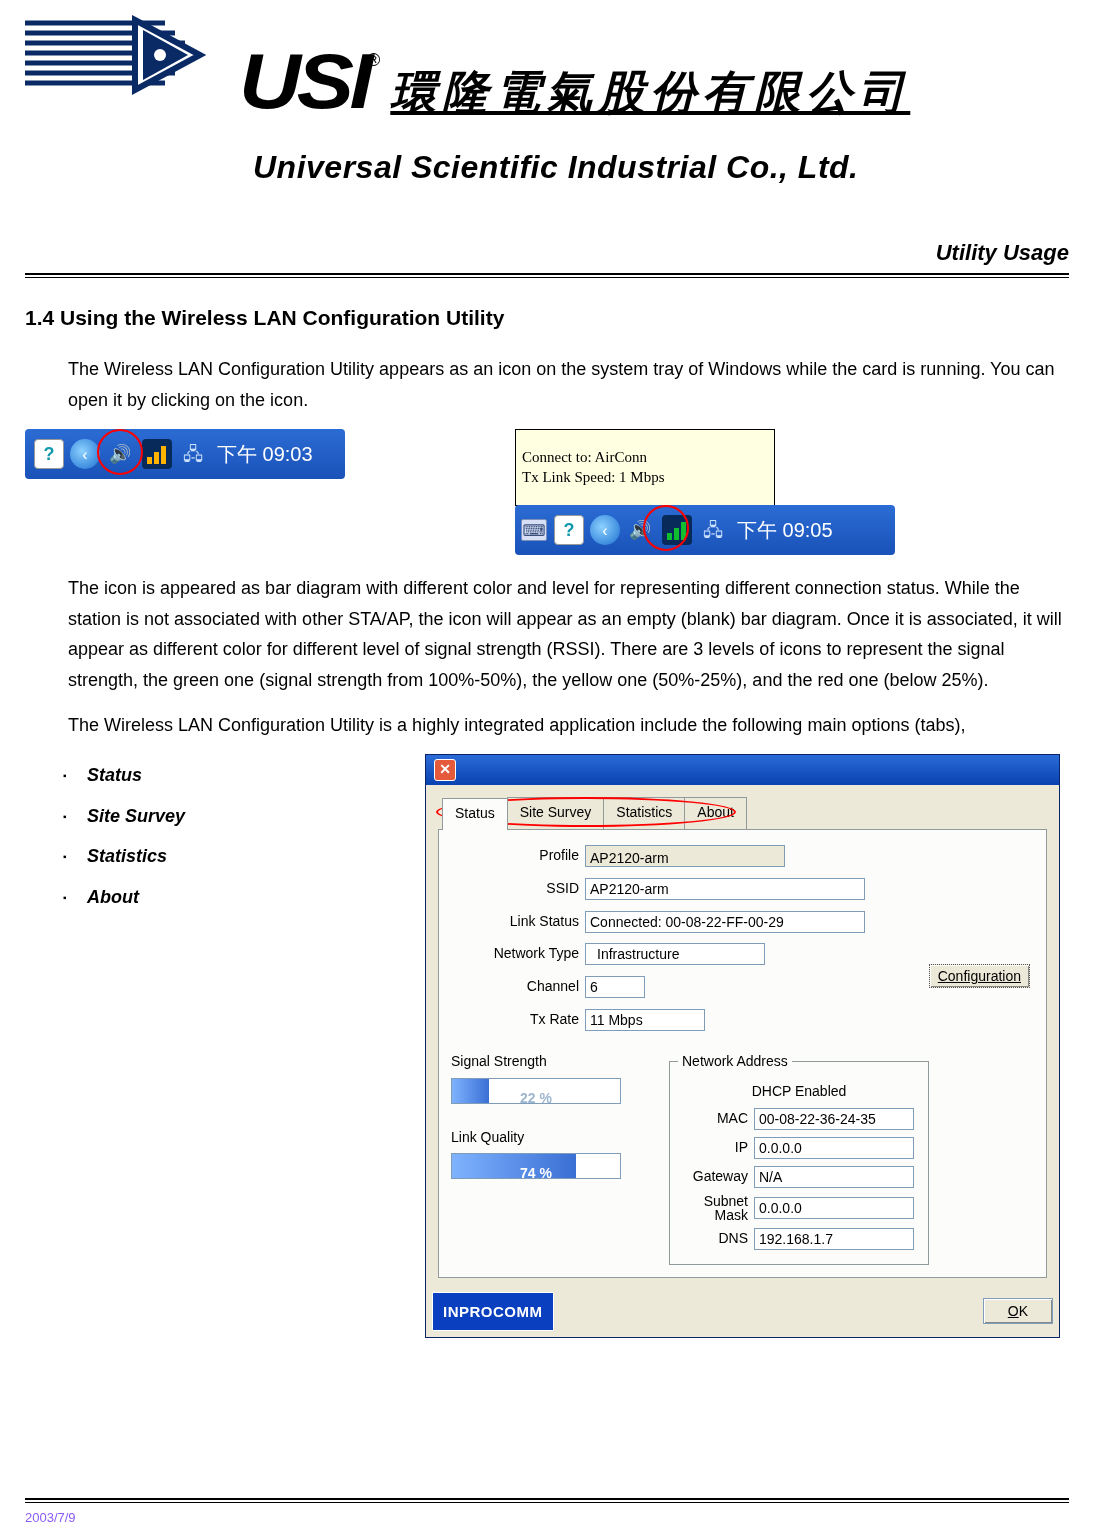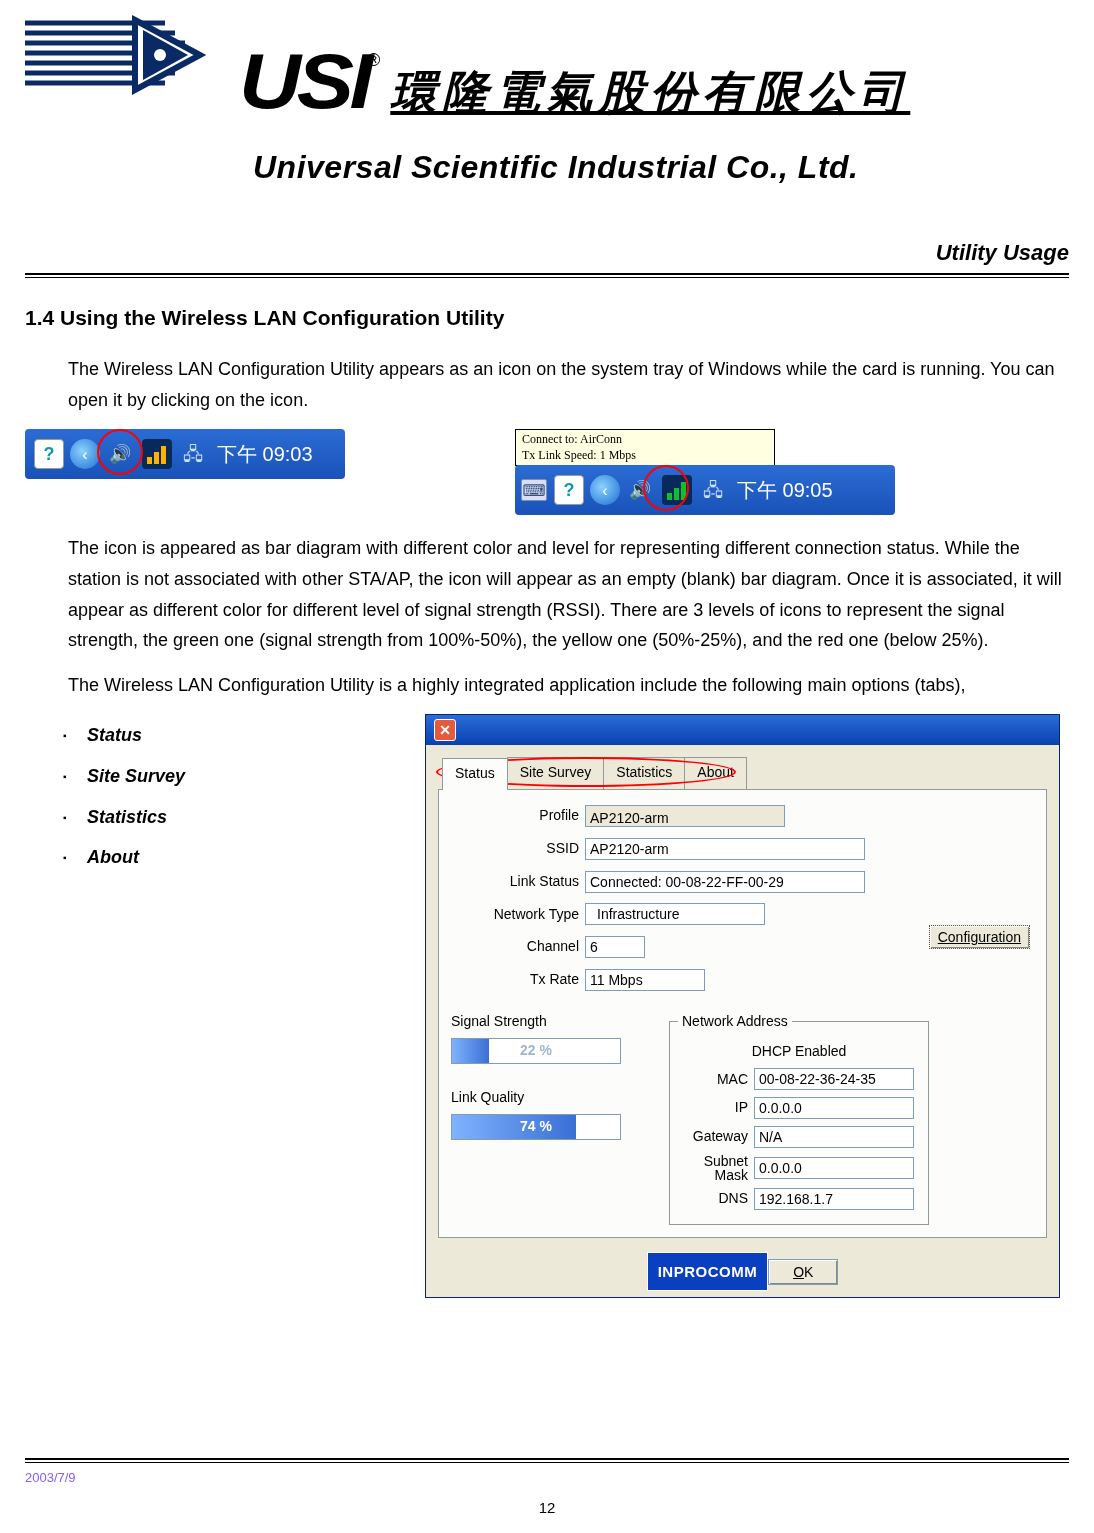--- a/index.html
+++ b/index.html
@@ -25,21 +25,21 @@
   .trayicon.vol { color: #bcd7ff; font-size: 18px; }
   .trayicon.bars { background: #082a5a; position: relative; }
   .trayicon.bars span { position: absolute; bottom: 5px; width: 5px; }
   .trayicon.bars .b1 { left: 5px; height: 7px; background: #ffb300; }
   .trayicon.bars .b2 { left: 12px; height: 12px; background: #ffb300; }
   .trayicon.bars .b3 { left: 19px; height: 18px; background: #ffb300; }
   .trayicon.bars.green .b1, .trayicon.bars.green .b2, .trayicon.bars.green .b3 { background: #0fbf2f; }
   .trayicon.net { color: #cfe4ff; font-size: 18px; }
   .traytime { color: #fff; font-family: "MS UI Gothic", sans-serif; font-size: 20px; margin-left: 6px; }
   .redcircle { position: absolute; border: 2px solid #ff0000; border-radius: 50%; width: 46px; height: 46px; pointer-events: none; }
-  .tooltip-box { border: 1px solid #000; background: #ffffe1; font-family: "Times New Roman", serif; font-size: 12px; padding: 2px 6px; line-height: 1.3; width: 260px; position: relative; }
+  .tooltip-box { border: 1px solid #000; background: #ffffe1; font-family: "Times New Roman", serif; font-size: 15px; padding: 18px 6px; line-height: 1.3; width: 260px; position: relative; }
   .tooltip-stack { display: inline-block; }
   ul.opts { list-style: none; margin: 6px 0 0 38px; }
   ul.opts li { font-weight: bold; font-style: italic; font-size: 18px; margin-bottom: 10px; }
   ul.opts li::before { content: "▪"; font-style: normal; font-size: 10px; display: inline-block; width: 24px; vertical-align: 2px; }
   .content-row { display: flex; gap: 20px; align-items: flex-start; margin-top: 12px; }
   .content-left { width: 380px; }
   .appwin { width: 635px; border: 1px solid #0a246a; font-family: "Tahoma","MS Sans Serif",sans-serif; font-size: 14px; background: #ece9d8; position: relative; }
   .titlebar { background: linear-gradient(#2b6cd8,#0842b0); color: #fff; display: flex; align-items: center; justify-content: space-between; height: 30px; padding: 0 4px 0 8px; font-weight: bold; }
   .titlebar .ttext { font-size: 15px; text-decoration: underline; }
   .closebtn { width: 22px; height: 22px; background: #e45a3a; border: 1px solid #fff; border-radius: 3px; color: #fff; display: flex; align-items: center; justify-content: center; font-weight: bold; font-size: 14px; }
@@ -51,28 +51,28 @@
   .formrow { display: flex; align-items: center; margin-bottom: 9px; }
   .formrow label { width: 128px; text-align: right; margin-right: 6px; font-size: 14px; }
   .txtfield { border: 1px solid #7f9db9; background: #fff; height: 22px; padding: 1px 4px; font-family: inherit; font-size: 14px; }
   .txtfield.ro { background: #ece9d8; }
   .cfgbtn { border: 1px dotted #555; padding: 3px 8px; background: #ece9d8; font-size: 14px; box-shadow: 1px 1px 0 #fff inset, -1px -1px 0 #888 inset; }
   .lower { display: flex; gap: 18px; margin-top: 18px; }
   .lowerleft { width: 200px; }
   .grouplabel { font-size: 14px; margin-bottom: 4px; }
   .prog { width: 170px; height: 26px; border: 1px solid #7f9db9; background: #fff; position: relative; margin-bottom: 22px; overflow: hidden; }
   .progfill { height: 100%; background: linear-gradient(90deg,#7fb3ff,#3a6fd4); }
-  .progtxt { position: absolute; width: 100%; text-align: center; top: 0; color: #fff; font-weight: bold; font-size: 14px; }
+  .progtxt { position: absolute; width: 100%; text-align: center; top: 8px; color: #fff; font-weight: bold; font-size: 14px; }
   .progtxt.dim { color: #9fb6d0; }
   fieldset.na { border: 1px solid #919b9c; padding: 6px 8px 8px; width: 260px; }
   fieldset.na legend { font-size: 14px; padding: 0 4px; }
   .narow { display: flex; align-items: center; margin-bottom: 5px; }
   .narow label { width: 70px; text-align: right; margin-right: 6px; font-size: 14px; }
   .dhcp { text-align: center; font-size: 14px; margin-bottom: 4px; }
-  .bottombar { display: flex; justify-content: center; align-items: center; padding: 4px 6px 6px; }
+  .bottombar { display: flex; justify-content: space-between; align-items: center; padding: 4px 6px 6px; }
   .brand { background: #0a3fbf; color: #fff; font-weight: bold; padding: 6px 10px; font-size: 15px; letter-spacing: 0.5px; border: 1px solid #fff; }
   .okbtn { border: 1px solid #7f9db9; background: #ece9d8; padding: 4px 24px; font-size: 14px; box-shadow: 1px 1px 0 #fff inset, -1px -1px 0 #888 inset; }
   .okbtn u { text-decoration: underline; }
   .footer { margin-top: 160px; }
   .footer hr.fthick { border: none; border-top: 2.5px solid #000; }
   .footer hr.fthin { border: none; border-top: 1px solid #000; margin-top: 2px; }
   .footrow { display: flex; justify-content: space-between; font-size: 13px; margin-top: 4px; }
   .footdate { color: #8b5cf6; font-size: 13px; }
   .kbd { width: 26px; height: 22px; background: #d6dff6; border: 1px solid #7a8fb9; margin-right: 4px; display: inline-flex; align-items: center; justify-content: center; border-radius: 2px; position: relative; }
   .kbd::after { content: "⌨"; font-size: 16px; color: #3a4f7a; }

